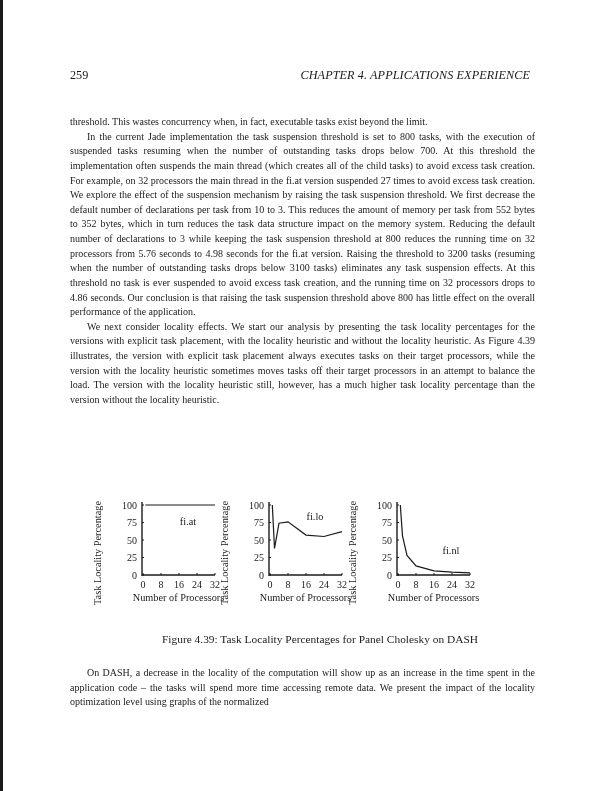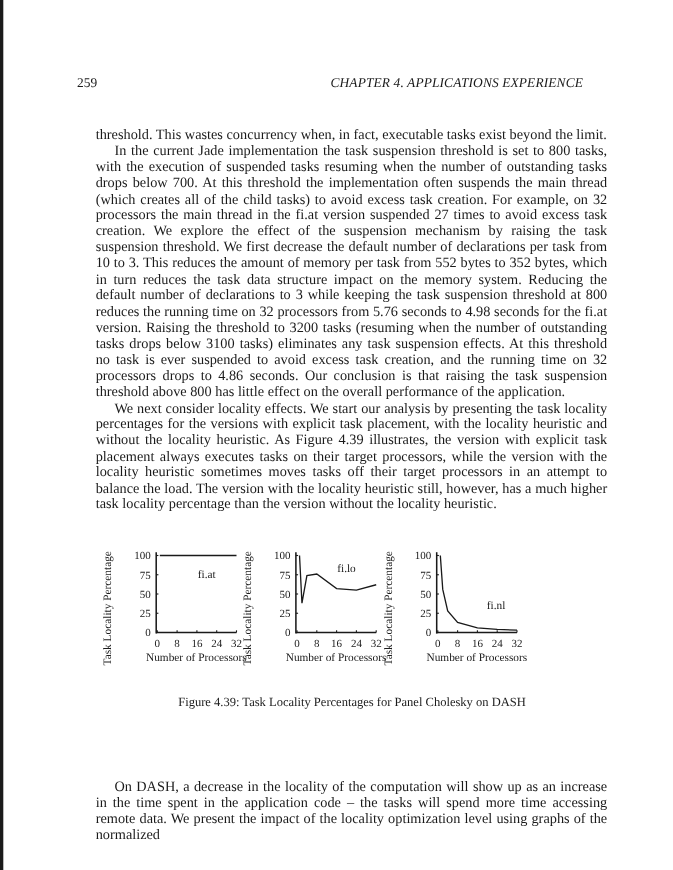--- a/index.html
+++ b/index.html
@@ -10,27 +10,27 @@
   .binding-edge {
     position: absolute; left: 0; top: 0; width: 3px; height: 791px; background: #1a1a1a;
   }
   .running-head {
     position: absolute; top: 68px; left: 70px; width: 460px; height: 16px;
     font-size: 12.2px;
   }
   .running-head .pageno { position: absolute; left: 0; top: 0; }
   .running-head .chapter { position: absolute; right: 0; top: 0; font-style: italic; letter-spacing: 0.1px; }
   .body-text {
-    position: absolute; left: 87px; width: 465px; font-size: 13px; line-height: 14.62px;
+    position: absolute; left: 70px; width: 465px; font-size: 10px; line-height: 14.62px;
     text-align: justify;
   }
   .body-text p { margin: 0; }
   .body-text p.indent { text-indent: 17px; }
   #block1 { top: 115px; }
-  #block2 { top: 666px; margin-top: 42px; }
+  #block2 { top: 666px; }
   .figure-row {
     position: absolute; top: 494px; left: 80px; width: 460px; height: 115px;
   }
   .chart { position: absolute; top: 0; width: 130px; height: 115px; }
   .chart svg { position: absolute; left: 0; top: 0; overflow: visible; }
   .caption {
     position: absolute; top: 633px; left: 0; width: 612px; text-align: center; font-size: 11.4px; padding-left: 14px;
   }
 </style>
 </head>

